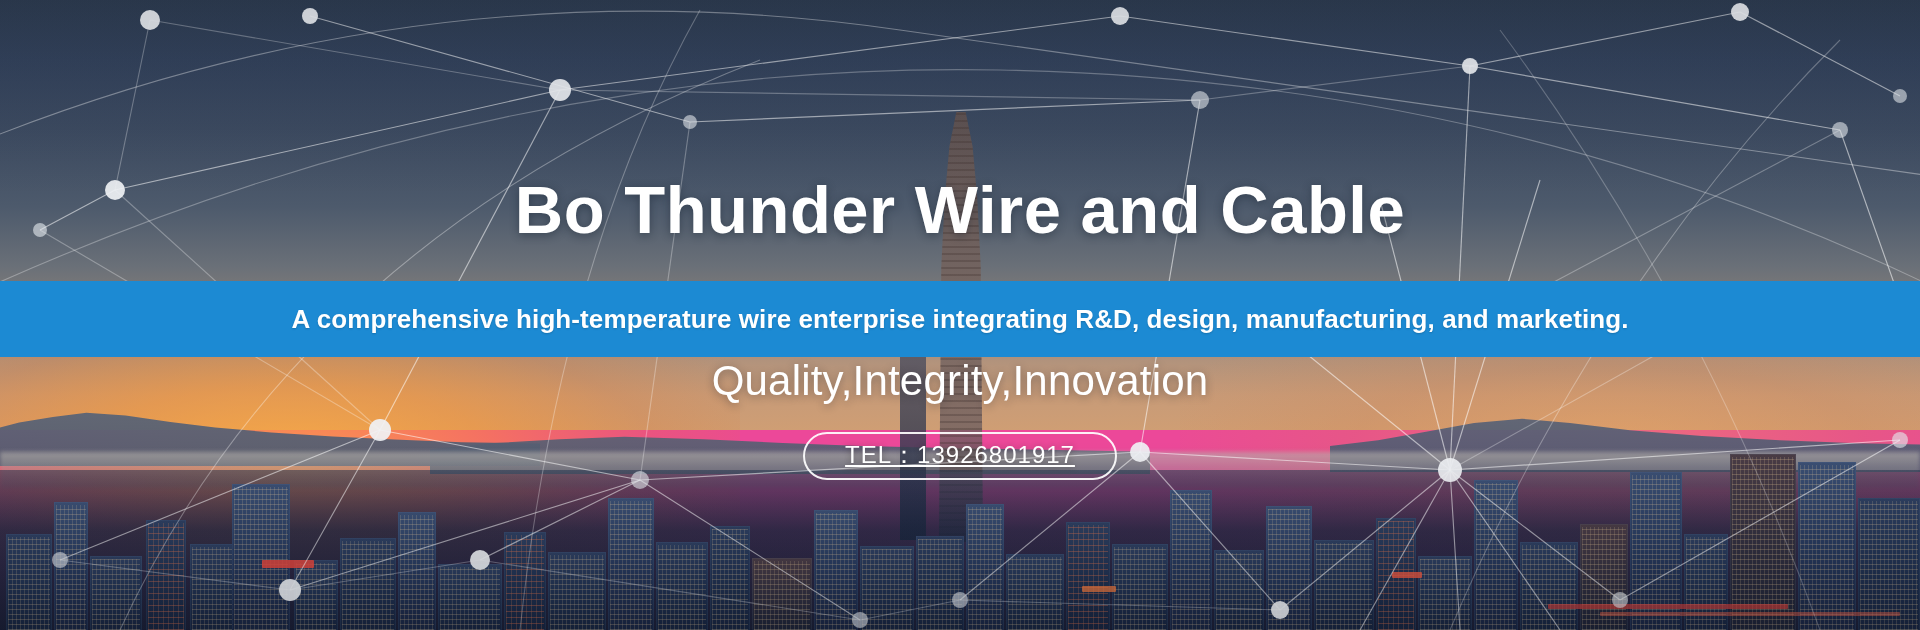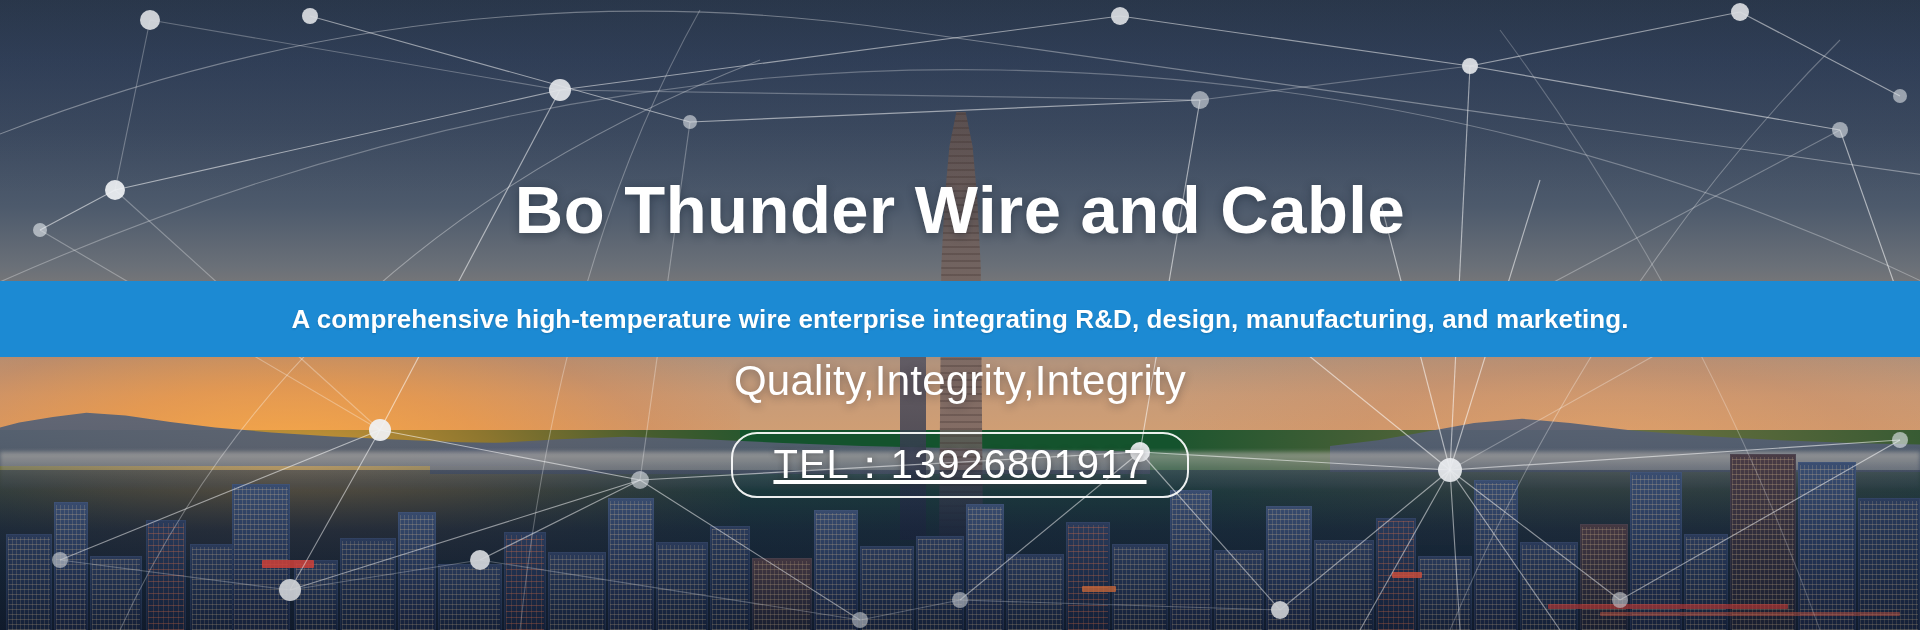--- a/index.html
+++ b/index.html
@@ -12,21 +12,21 @@
     background:#2b3340;
     font-family:"Liberation Sans", sans-serif;
   }
 
   
   .banner {
     position:relative;
     width:1920px;
     height:630px;
     overflow:hidden;
-    background:#14532d;
+    background:#ec4899;
   }
 
   
   .photo {
     position:absolute;
     inset:0;
     overflow:hidden;
   }
 
   
@@ -272,21 +272,21 @@
     width:1920px;
     text-align:center;
     z-index:7;
   }
   .tel-btn {
     display:inline-block;
     border:2px solid rgba(255,255,255,.92);
     border-radius:26px;
     padding:7px 40px 9px 40px;
     color:#ffffff;
-    font-size:40px;
+    font-size:24px;
     font-weight:normal;
     letter-spacing:1px;
     line-height:1.15;
     background:transparent;
     text-shadow:0 1px 6px rgba(40,35,30,.45);
   }
 
   
   .grade {
     position:absolute;
@@ -462,21 +462,21 @@
       </g>
     </svg>
 
     <div class="grade"></div>
   </div>
 
   <div class="content">
 
     <div class="title">Bo Thunder Wire and Cable</div>
 
-    <div class="tagline">Quality,Integrity,Integrity</div>
+    <div class="tagline">Quality,Integrity,Innovation</div>
 
     <div class="tel-wrap">
       <a class="tel-btn" href="#">TEL：13926801917</a>
     </div>
   </div>
 
   <div class="blue-bar">
     <span class="txt">A comprehensive high-temperature wire enterprise integrating R&amp;D, design, manufacturing, and marketing.</span>
   </div>
 

